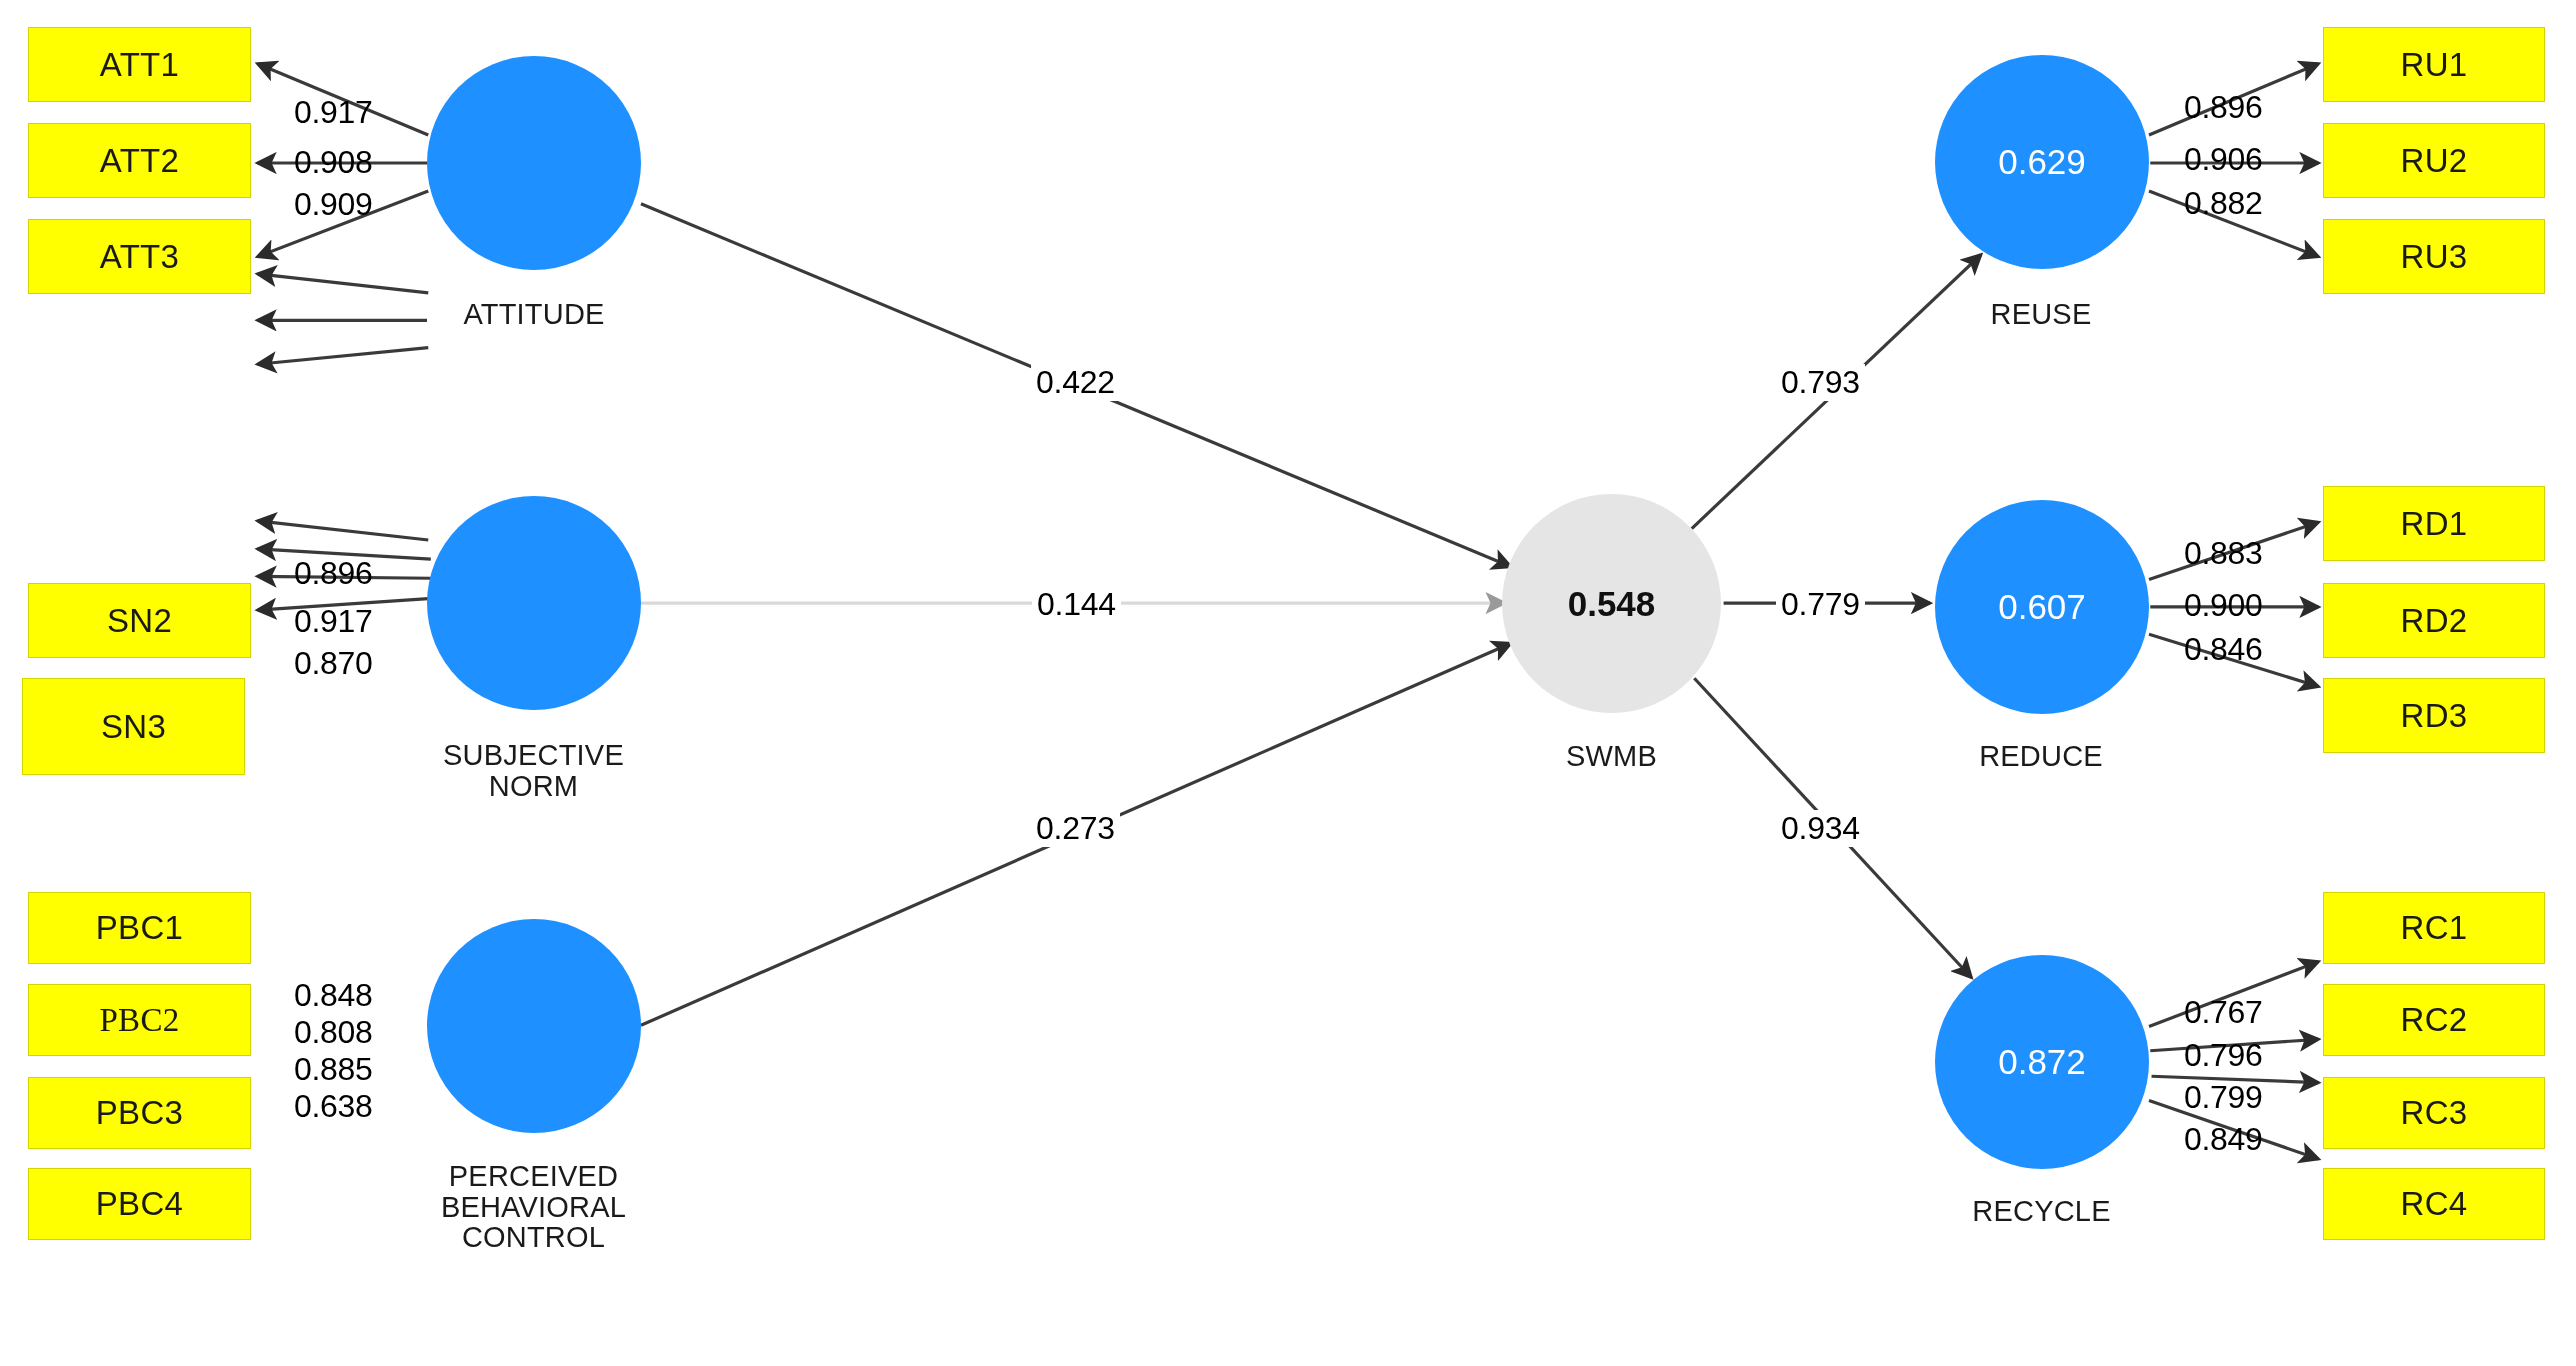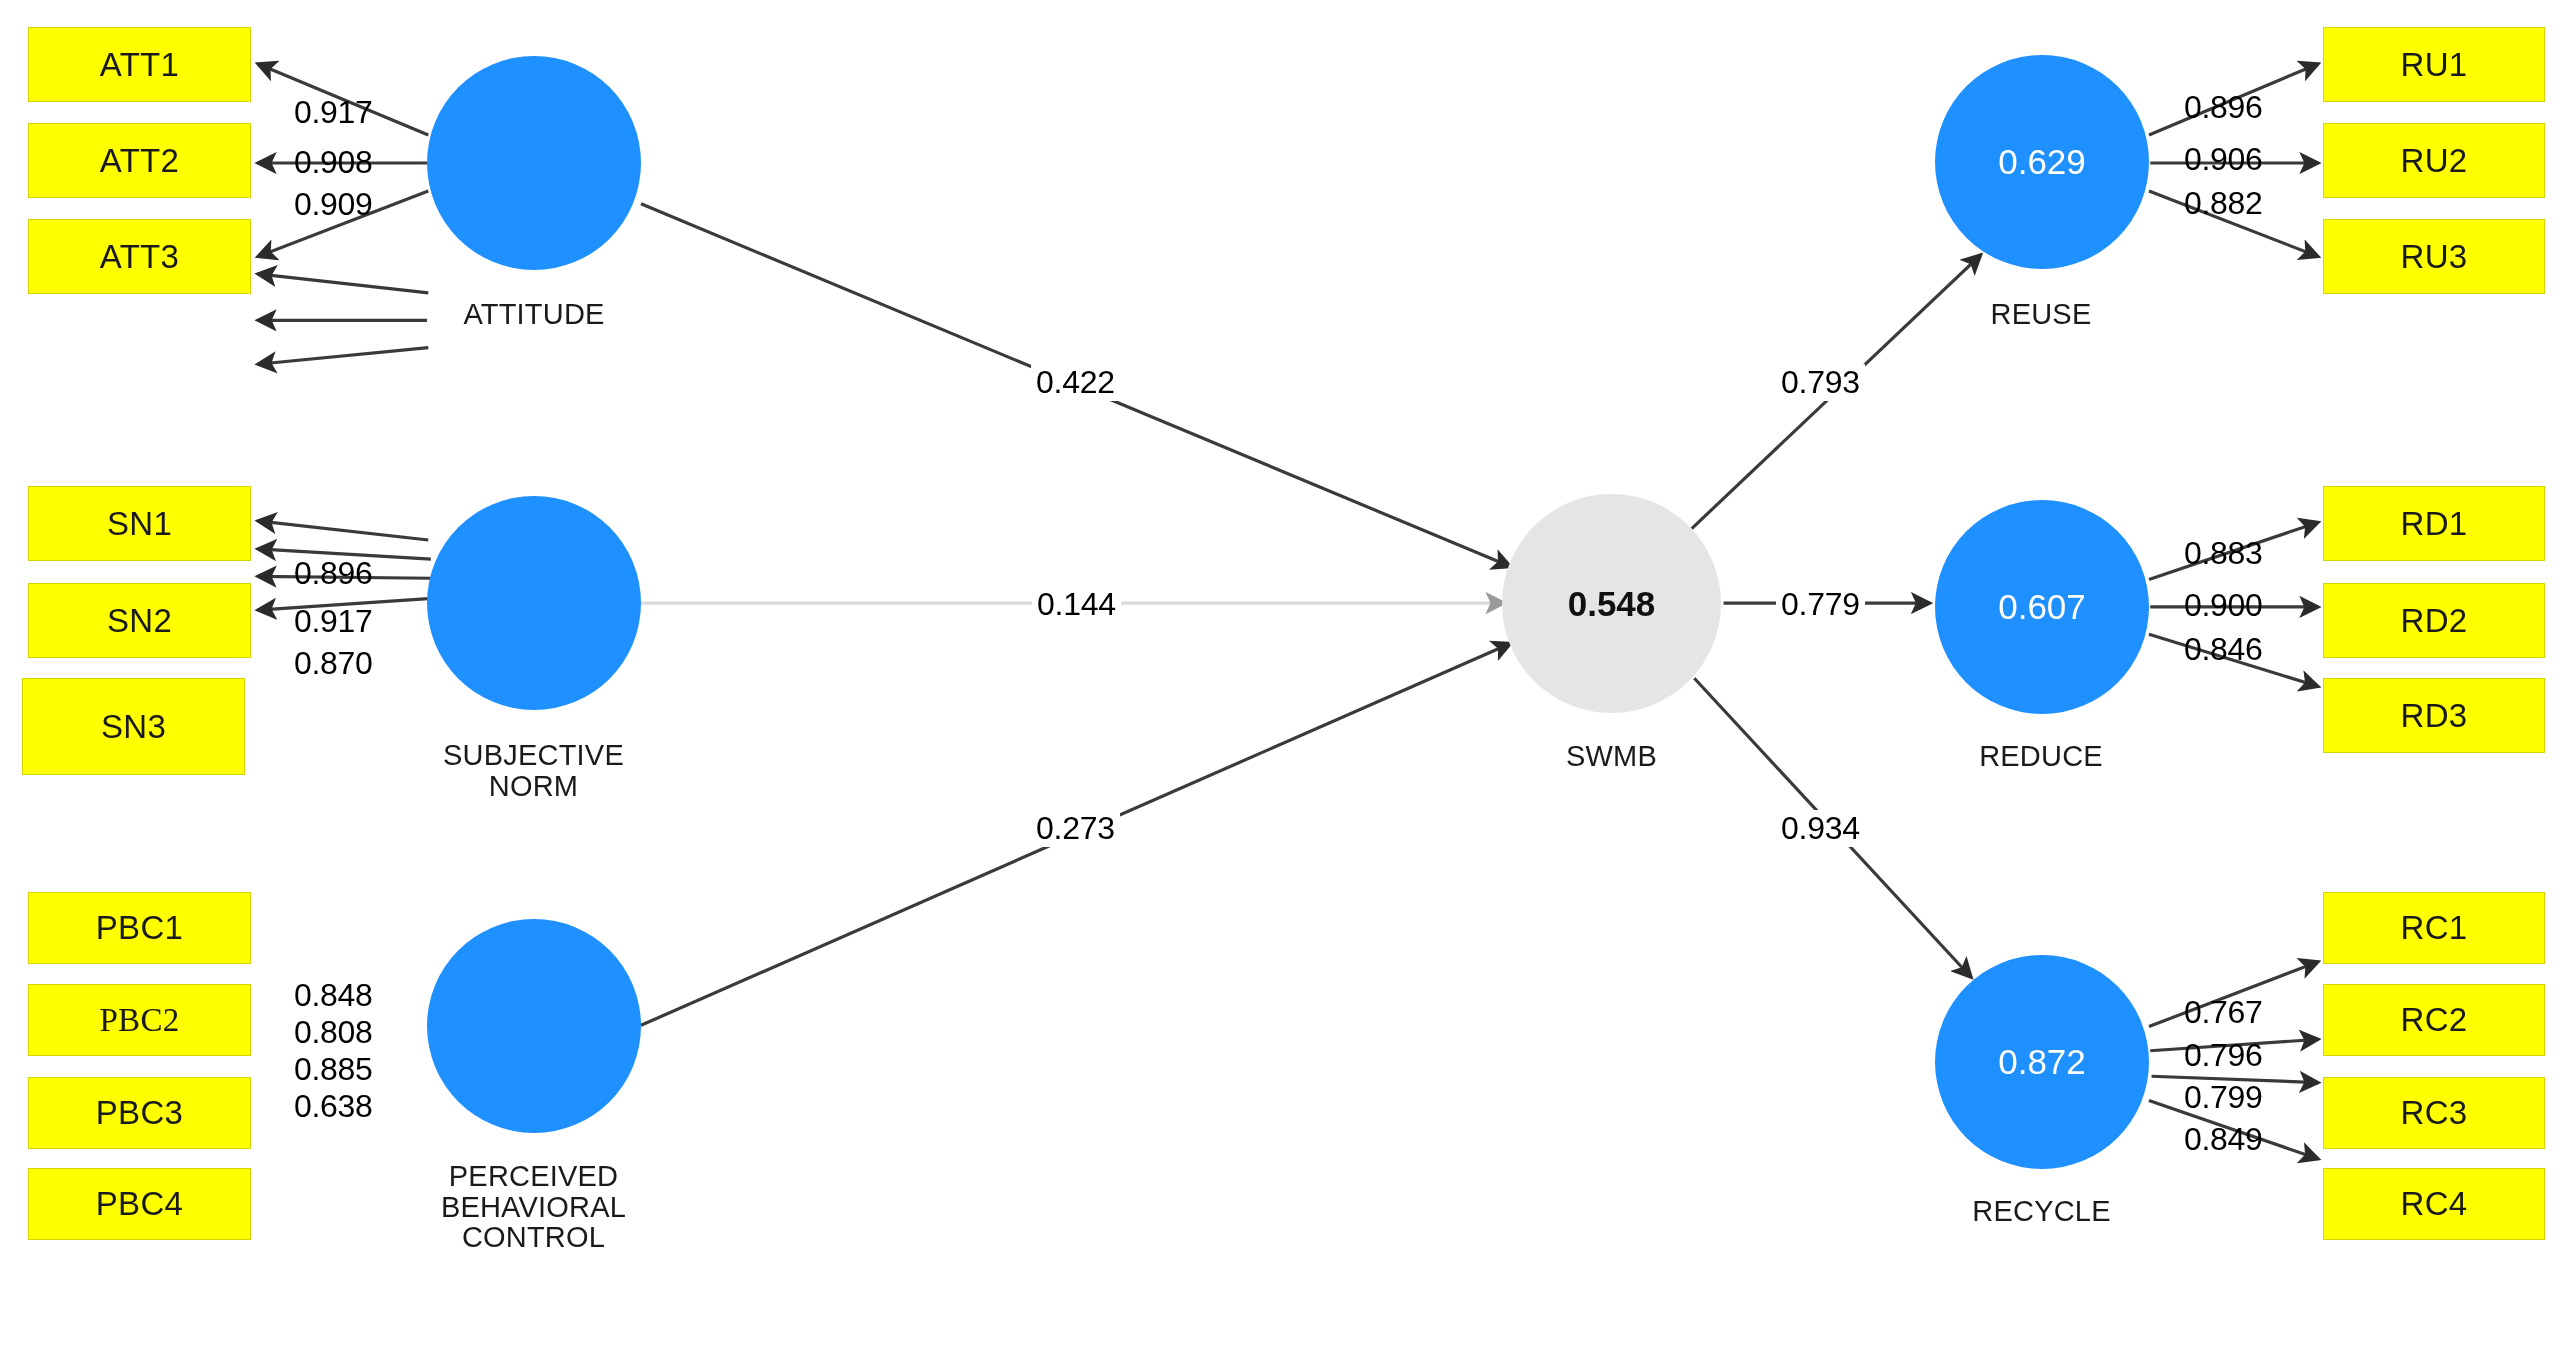--- a/index.html
+++ b/index.html
@@ -107,21 +107,20 @@
       <path d="M2660,1065 L3095,1535" stroke="#3a3a3a" stroke-width="5" marker-end="url(#ah)"></path>
     </g>
   </svg>
 
   <div class="ind-box" style="left:28px;top:27px;width:223px;height:75px;">ATT1</div>
   <div class="ind-box" style="left:28px;top:123px;width:223px;height:75px;">ATT2</div>
   <div class="ind-box" style="left:28px;top:219px;width:223px;height:75px;">ATT3</div>
 
   <div class="ind-box" style="left:28px;top:236px;width:0;height:0;border:0;"></div>
 
-  <div class="ind-box" style="left:28px;top:486px;width:223px;height:75px;">SN1</div>
   <div class="ind-box" style="left:28px;top:583px;width:223px;height:75px;">SN2</div>
   <div class="ind-box" style="left:22px;top:678px;width:223px;height:97px;">SN3</div>
 
   <div class="ind-box" style="left:28px;top:892px;width:223px;height:72px;">PBC1</div>
   <div class="ind-box" style="left:28px;top:984px;width:223px;height:72px;font-family:Liberation Serif, serif;">PBC2</div>
   <div class="ind-box" style="left:28px;top:1077px;width:223px;height:72px;">PBC3</div>
   <div class="ind-box" style="left:28px;top:1168px;width:223px;height:72px;">PBC4</div>
 
   <div class="ind-box" style="left:2323px;top:27px;width:222px;height:75px;">RU1</div>
   <div class="ind-box" style="left:2323px;top:123px;width:222px;height:75px;">RU2</div>

